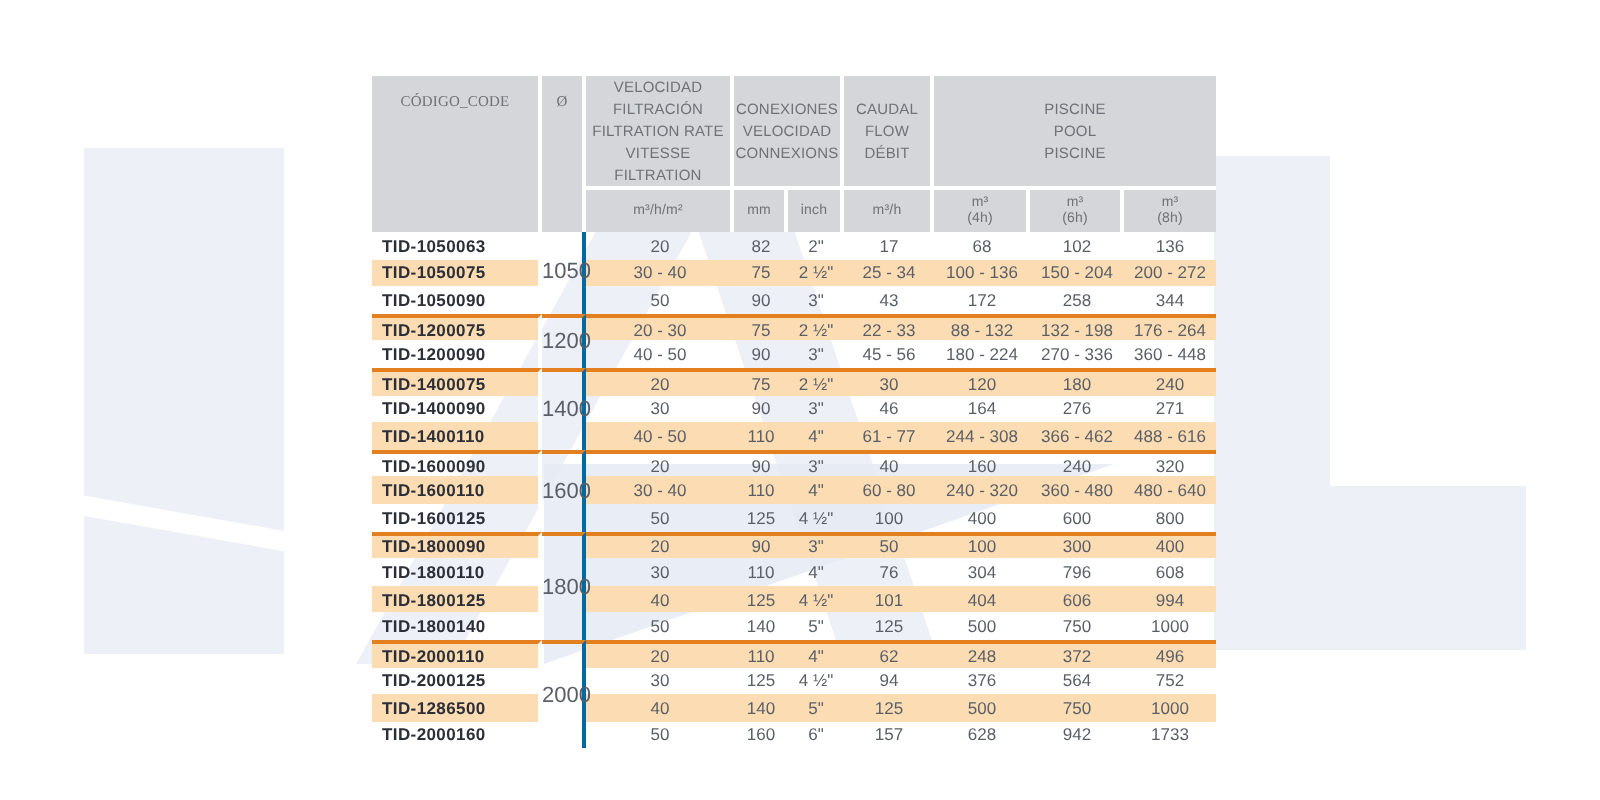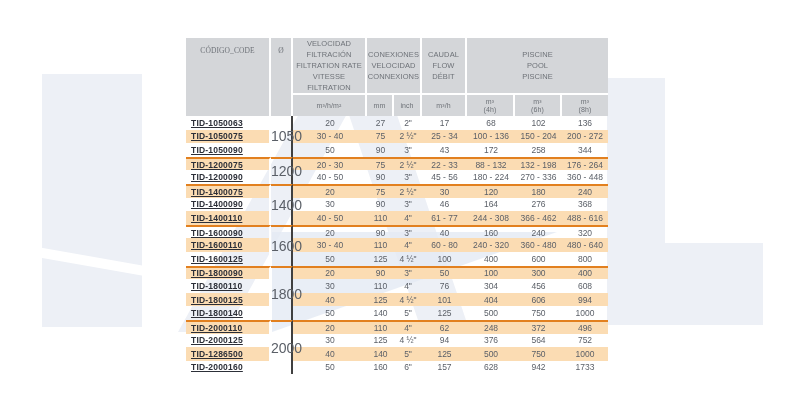--- a/index.html
+++ b/index.html
@@ -43,23 +43,23 @@
   thead tr.main th.span{border-bottom:2px solid #fff;}
   thead th.merged{vertical-align:top;padding-top:7px;font-family:Liberation Serif, serif;}
   thead th:last-child{border-right:none;}
   thead th .hl{line-height:11px;}
   thead th.hu{font-size:7px;line-height:9px;}
   thead th.hu .sup-line{line-height:8px;}
   tbody tr{height:13.6px;}
   tbody td{vertical-align:middle;font-size:8.5px;color:var(--value-text);text-align:center;}
   tbody td.code{
     text-align:left;padding-left:5px;font-weight:bold;font-size:8.5px;
-    color:var(--code-text);letter-spacing:.2px;border-right:2px solid #fff;text-decoration:underline;
+    color:var(--code-text);letter-spacing:.2px;border-right:2px solid #fff;
   }
-  tbody td.dia{border-right:2px solid #404040;font-size:14px;color:var(--value-text);}
+  tbody td.dia{border-right:2px solid #0369a1;font-size:11px;color:var(--value-text);}
   tbody tr.stripe td:not(.dia){background:var(--stripe);}
   tbody tr.gsep td{border-top:2px solid var(--separator);}
 </style>
 </head>
 <body>
 
 <div id="app">
 
   <div class="wm wm-left-rect"></div>
   <div class="wm wm-leg1"></div>
@@ -124,21 +124,21 @@
             <div class="sup-line">m³</div>
             <div class="sup-line">(8h)</div>
           </th>
         </tr>
       </thead>
       <tbody>
           <tr>
             <td class="code">TID-1050063</td>
             <td class="dia" rowspan="3">1050</td>
             <td class="val">20</td>
-            <td class="val">27</td>
+            <td class="val">82</td>
             <td class="val">2"</td>
             <td class="val">17</td>
             <td class="val">68</td>
             <td class="val">102</td>
             <td class="val">136</td>
           </tr>
           <tr class="stripe">
             <td class="code">TID-1050075</td>
             <td class="val">30 - 40</td>
             <td class="val">75</td>
@@ -191,21 +191,21 @@
             <td class="val">240</td>
           </tr>
           <tr>
             <td class="code">TID-1400090</td>
             <td class="val">30</td>
             <td class="val">90</td>
             <td class="val">3"</td>
             <td class="val">46</td>
             <td class="val">164</td>
             <td class="val">276</td>
-            <td class="val">368</td>
+            <td class="val">271</td>
           </tr>
           <tr class="stripe">
             <td class="code">TID-1400110</td>
             <td class="val">40 - 50</td>
             <td class="val">110</td>
             <td class="val">4"</td>
             <td class="val">61 - 77</td>
             <td class="val">244 - 308</td>
             <td class="val">366 - 462</td>
             <td class="val">488 - 616</td>
@@ -252,21 +252,21 @@
             <td class="val">300</td>
             <td class="val">400</td>
           </tr>
           <tr>
             <td class="code">TID-1800110</td>
             <td class="val">30</td>
             <td class="val">110</td>
             <td class="val">4"</td>
             <td class="val">76</td>
             <td class="val">304</td>
-            <td class="val">456</td>
+            <td class="val">796</td>
             <td class="val">608</td>
           </tr>
           <tr class="stripe">
             <td class="code">TID-1800125</td>
             <td class="val">40</td>
             <td class="val">125</td>
             <td class="val">4 ½"</td>
             <td class="val">101</td>
             <td class="val">404</td>
             <td class="val">606</td>

